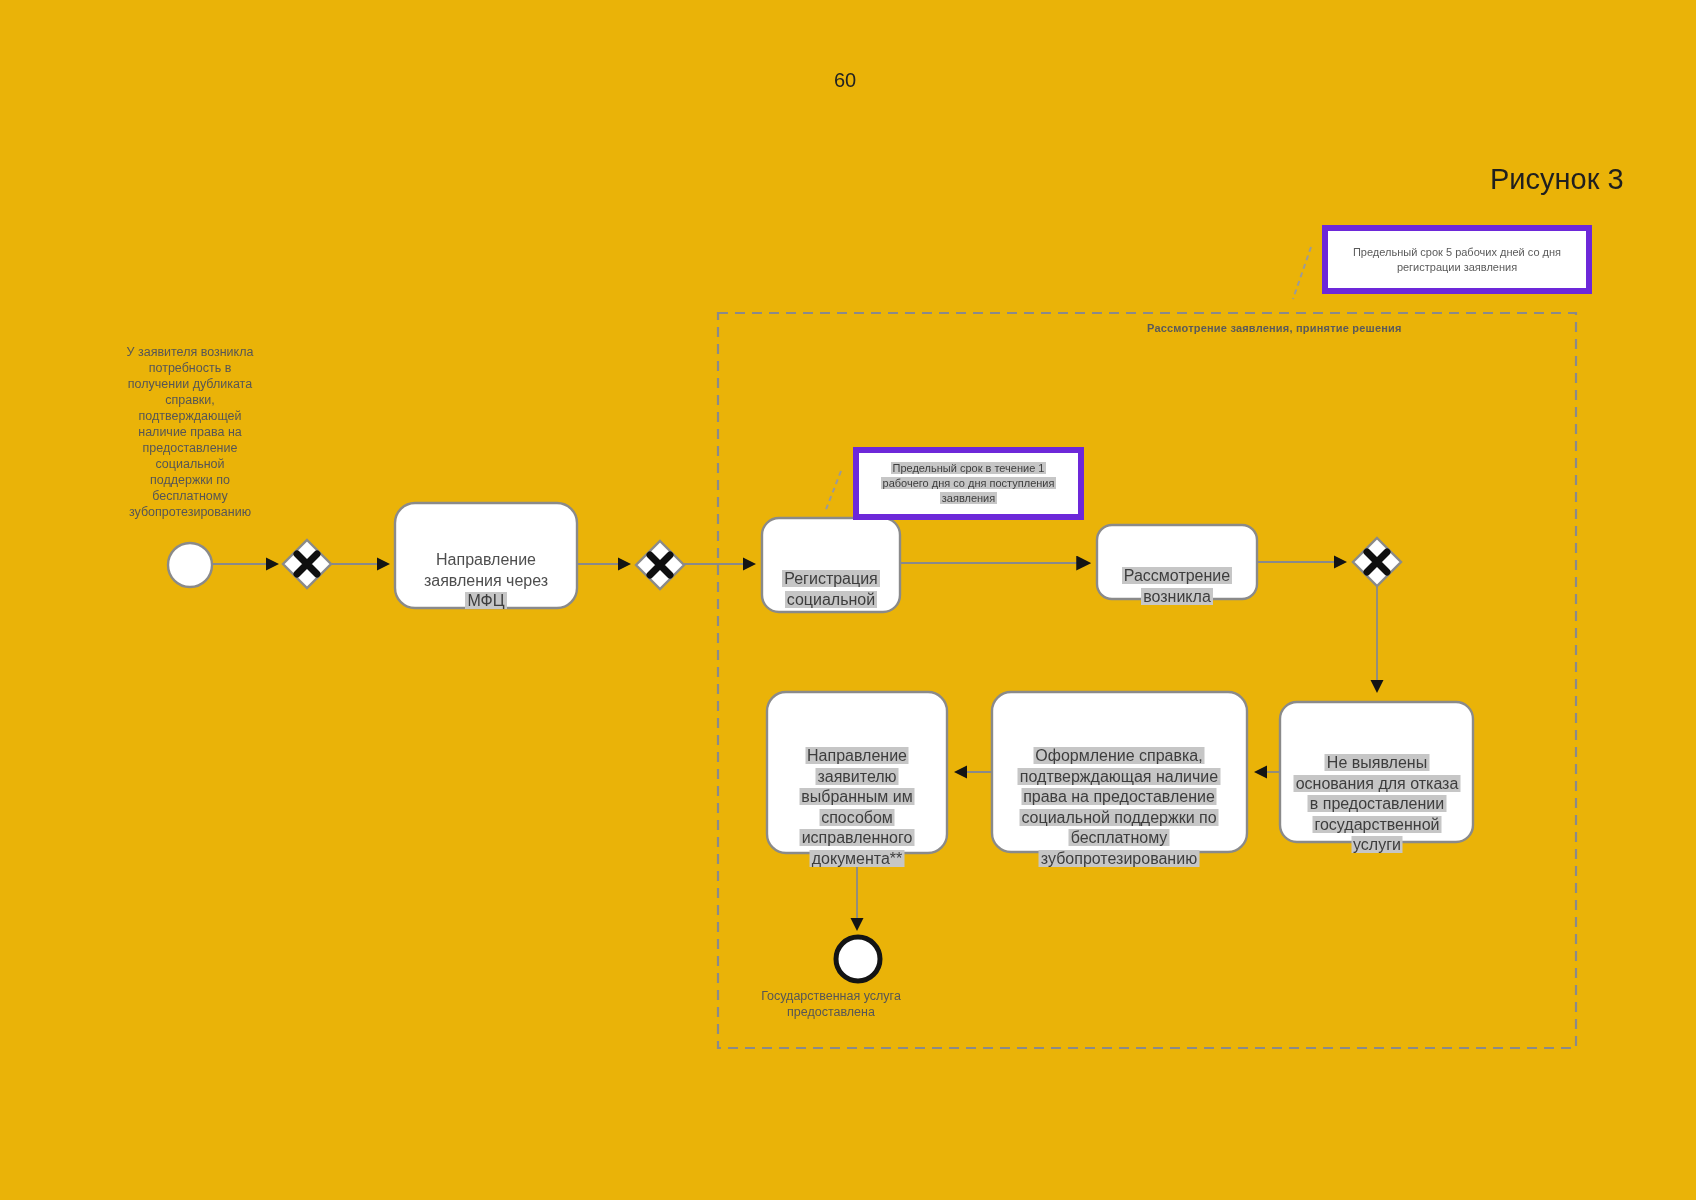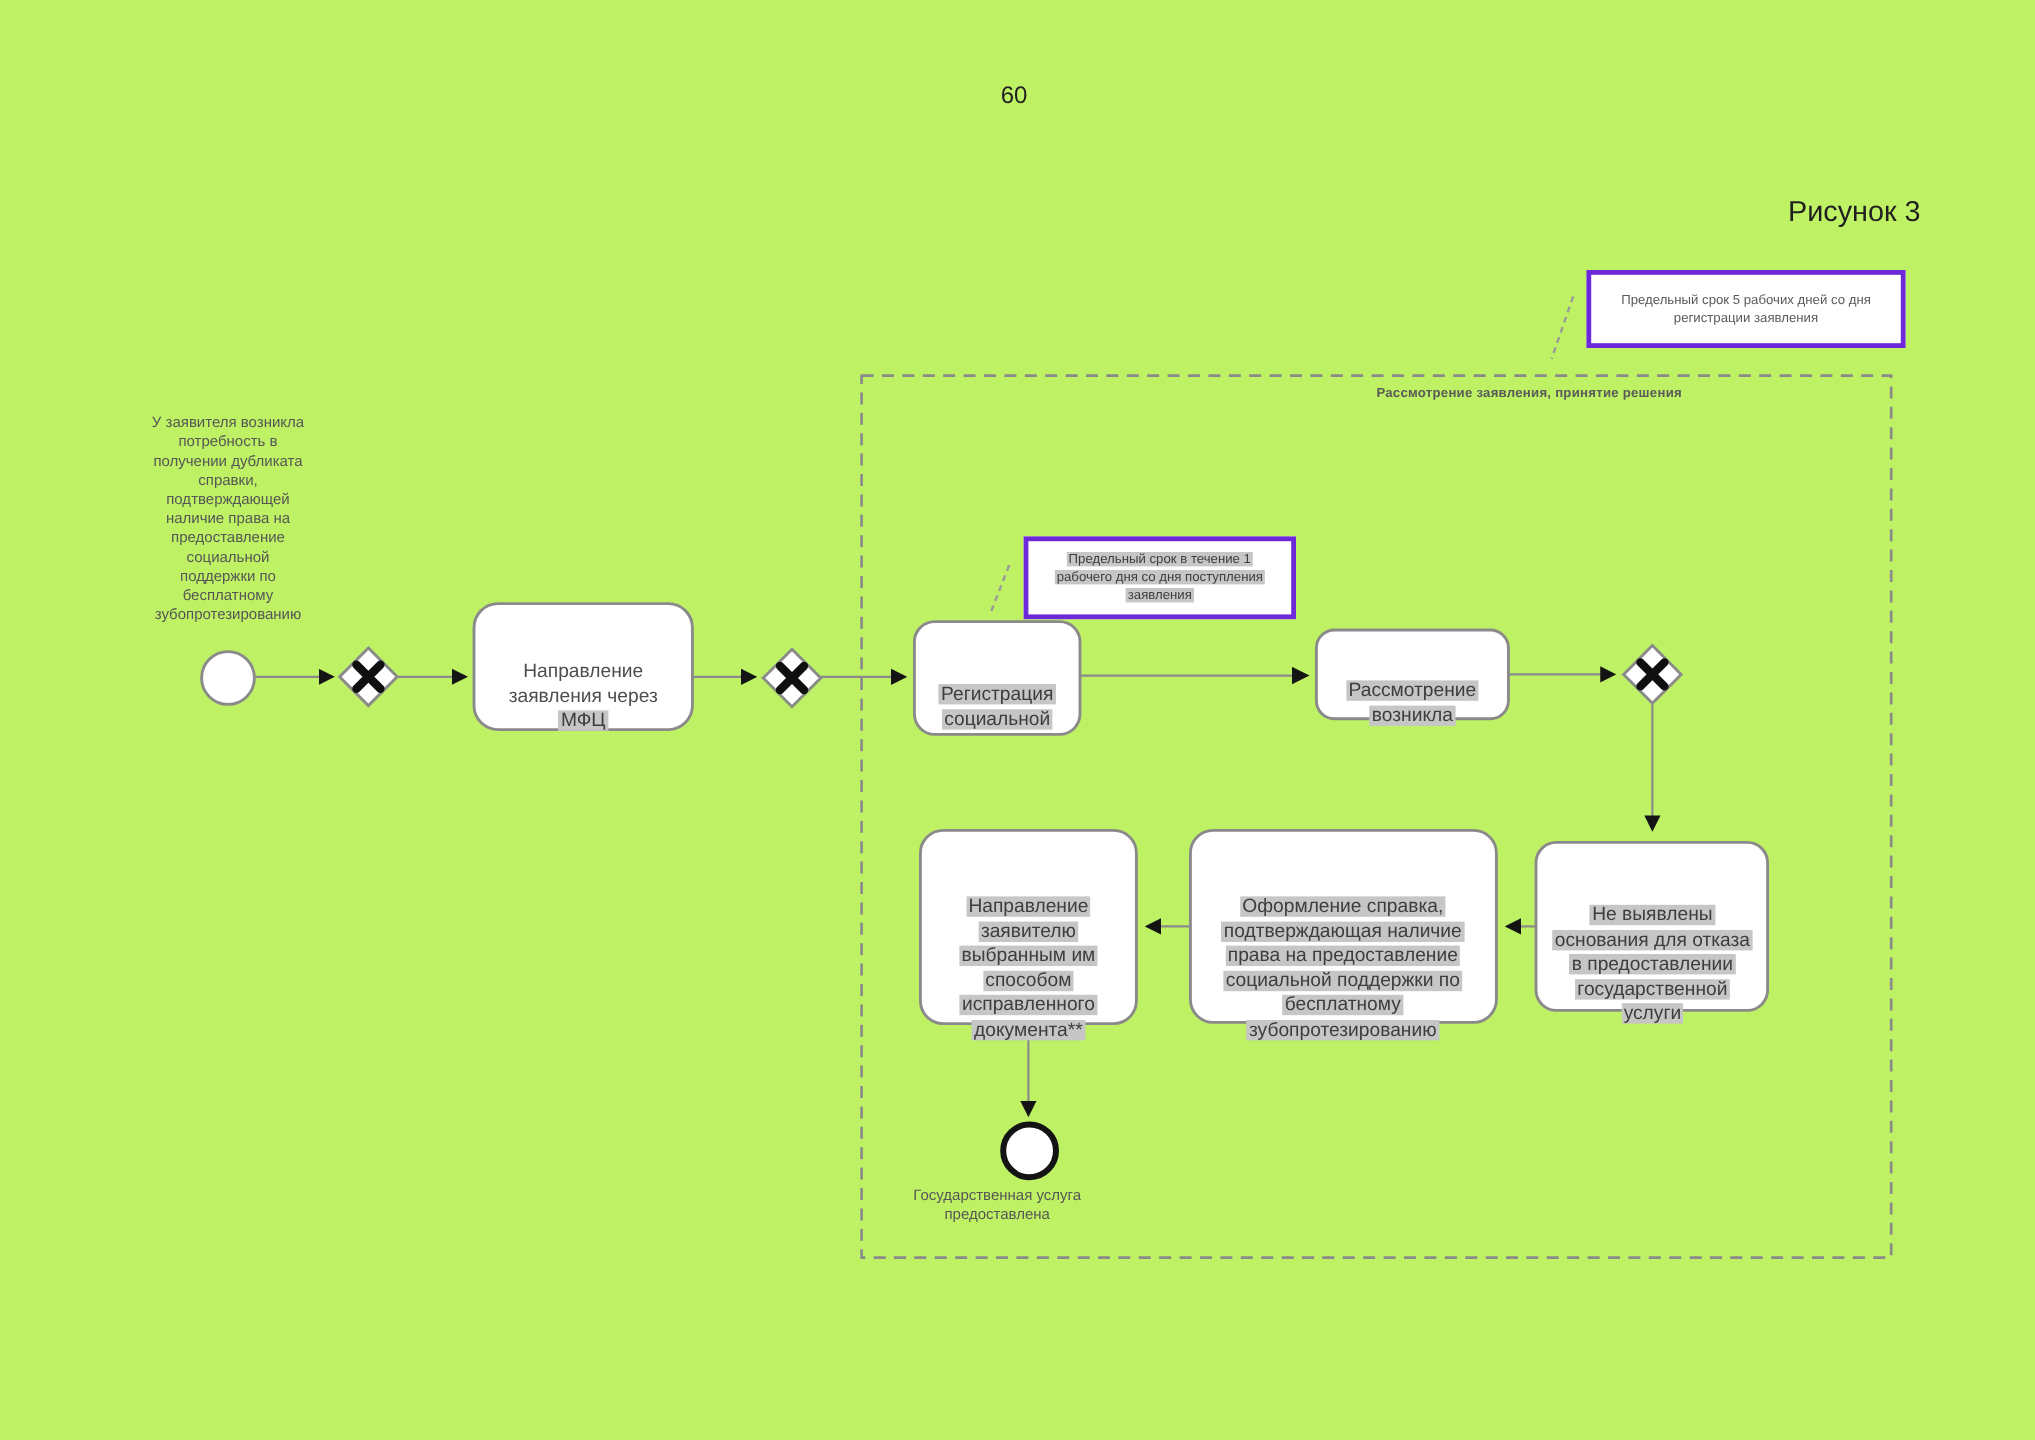--- a/index.html
+++ b/index.html
@@ -1,37 +1,37 @@
 <!DOCTYPE html>
 <html><head>
 <meta charset="utf-8">
 <style>
   html,body{margin:0;padding:0;background:#ffffff;}
   .stage{
-    position:relative;width:1696px;height:1200px;background:#bef264;overflow:hidden;
+    position:relative;width:1696px;height:1200px;background:#eab308;overflow:hidden;
     font-family:"Liberation Sans", sans-serif;color:#4a4a4a;
   }
   .abs{position:absolute;}
   .txt{white-space:pre-line;text-align:center;line-height:1.28;}
   .center{transform:translateX(-50%);}
   .label{font-size:16px;color:#4e4e4e;}
   .hl{
     background:#c6c6c6;color:#3d3d3d;
     -webkit-box-decoration-break:clone;box-decoration-break:clone;
     padding:0 2px;
   }
   .note{font-size:12.5px;color:#565656;}
   .ann-box{
-    border:4px solid #6d28d9;background:#ffffff;
+    border:6px solid #6d28d9;background:#ffffff;
     display:flex;align-items:center;justify-content:center;
     font-size:11px;color:#5a5a5a;
   }
   .ann-box .txt{line-height:1.35;}
   .page-num{font-size:20px;color:#222;}
-  .fig-label{font-size:24px;color:#1f1f1f;}
+  .fig-label{font-size:29px;color:#1f1f1f;}
   .subproc-title{font-size:11px;color:#5a5a5a;letter-spacing:.2px;font-weight:bold;}
   svg{position:absolute;left:0;top:0;}
 </style>
 </head>
 <body>
 
 <div class="stage">
 
   <svg width="1696" height="1200" viewBox="0 0 1696 1200">
     <defs>

